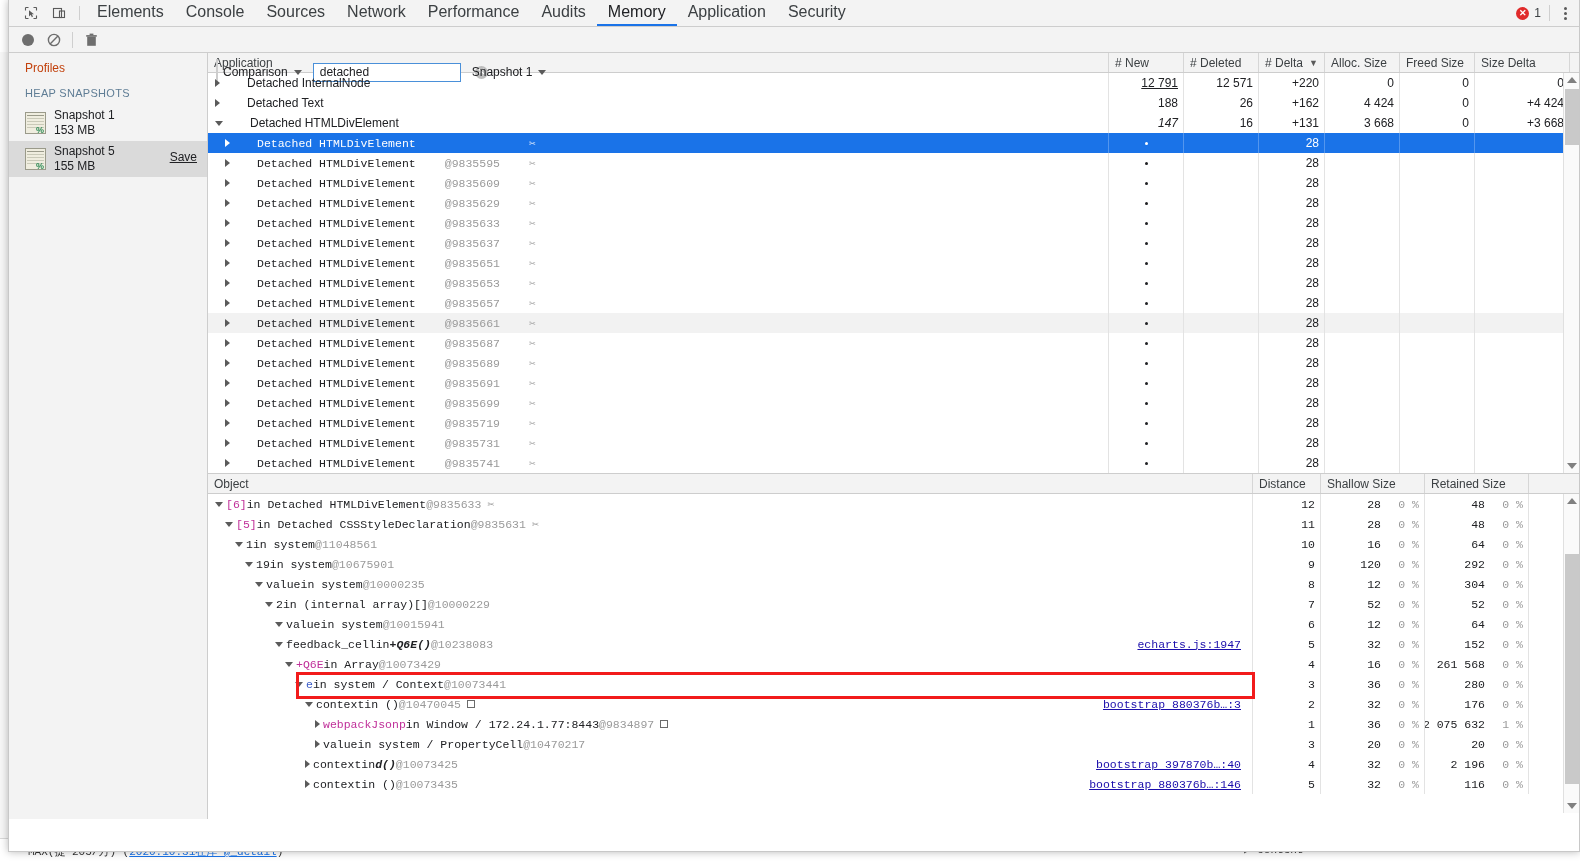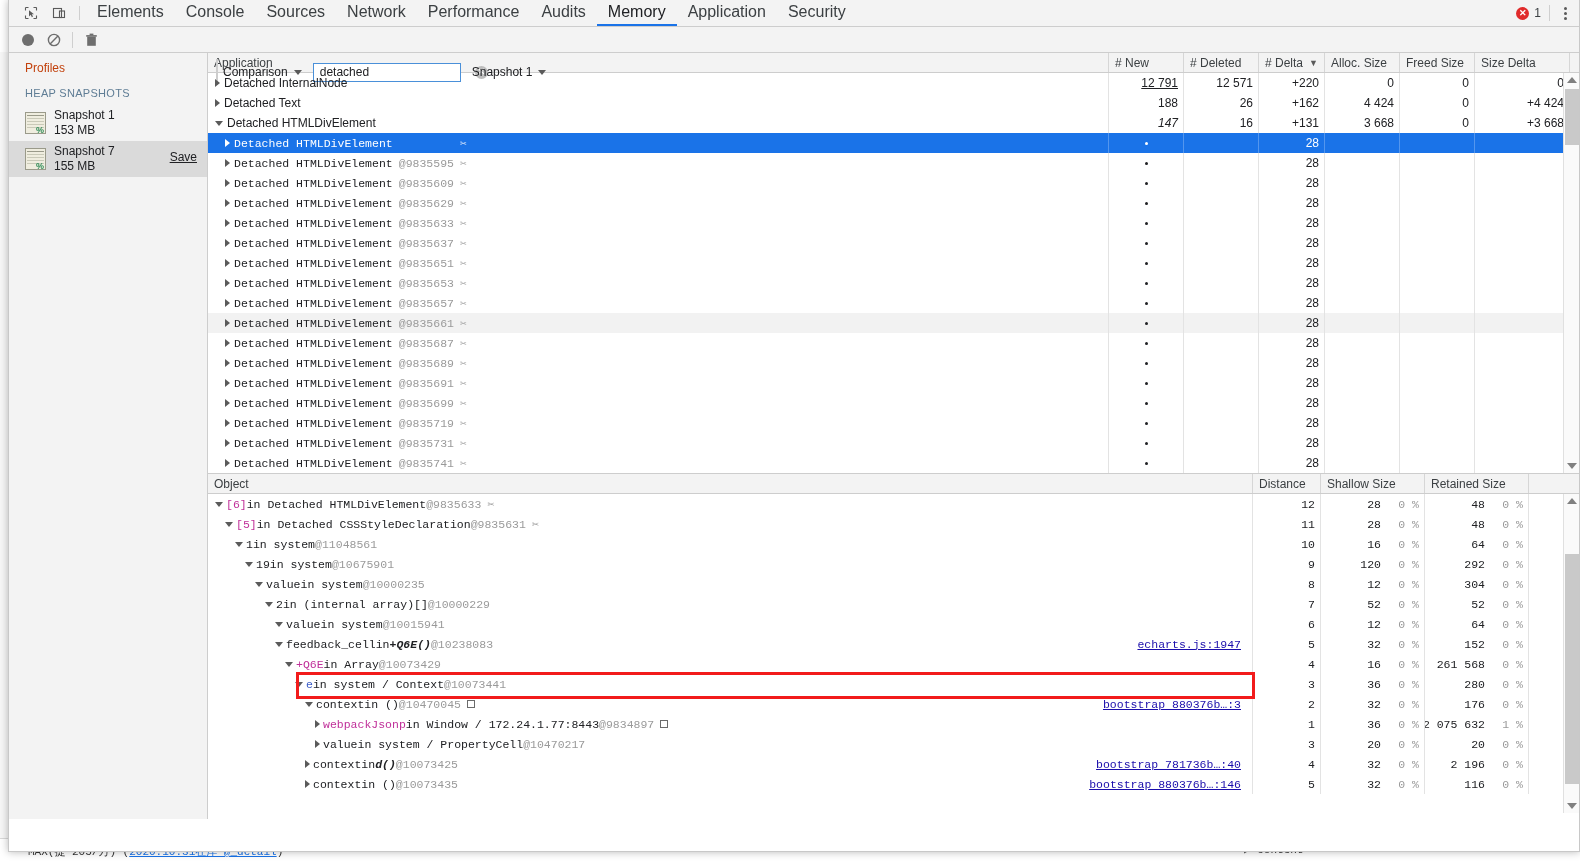--- a/index.html
+++ b/index.html
@@ -191,21 +191,21 @@
   .grid-rows { height: 400px; overflow: hidden; position: relative; }
   .grow { display:flex; height: 20px; font-size: 12px; color:#202124; }
   .grow.alt { background: #f2f2f2; }
   .grow.sel { background: #1a73e8; color:#fff; }
   .grow .cell {
     display:flex; align-items:center; border-right: 1px solid #e3e3e3;
     padding: 0 5px; white-space: nowrap; overflow:hidden;
   }
   .grow.sel .cell { border-right-color: rgba(255,255,255,.25); }
   .cell.num { justify-content: flex-end; }
-  .ctor-cell { font-family: "Liberation Sans", sans-serif; }
+  .ctor-cell { font-family: "Liberation Sans", sans-serif; gap: 23px; }
   .ctor-cell.child { font-family: "Liberation Mono", monospace; font-size: 11.5px; }
   .tri {
     display:inline-block; width: 0; height: 0; margin-right: 4px; flex:0 0 auto;
     border-top: 4px solid transparent; border-bottom: 4px solid transparent;
     border-left: 5px solid #5a5a5a;
   }
   .tri.open {
     border-left: 4px solid transparent; border-right: 4px solid transparent;
     border-top: 5px solid #5a5a5a; border-bottom: none; margin-bottom: -1px;
   }
@@ -421,21 +421,21 @@
           <div class="snap-icon"></div>
           <div class="snap-meta">
             <span class="snap-name">Snapshot 1</span>
             <span class="snap-size">153 MB</span>
           </div>
         </div>
 
         <div class="snap-item selected">
           <div class="snap-icon"></div>
           <div class="snap-meta">
-            <span class="snap-name">Snapshot 7</span>
+            <span class="snap-name">Snapshot 5</span>
             <span class="snap-size">155 MB</span>
           </div>
           <span class="snap-save">Save</span>
         </div>
       </div>
 
       <div class="main">
 
         <div class="grid-head">
           <div class="gh c-constructor">
@@ -1029,21 +1029,21 @@
                   <span class="pct">0 %</span>
                 </div>
               </div>
               <div class="rrow">
                 <div class="cell obj" style="flex: 0 0 1045px; padding-left: 97px;">
                   <span class="rtri"></span>
                   <span>context</span>
                   <span> in </span>
                   <span class="tok-italic">d() </span>
                   <span class="tok-grey">@10073425</span>
-                  <span class="ret-link">bootstrap 781736b…:40</span>
+                  <span class="ret-link">bootstrap 397870b…:40</span>
                 </div>
                 <div class="cell num" style="flex: 0 0 68px;">4</div>
                 <div class="cell num" style="flex: 0 0 104px;">
                   <span>32</span>
                   <span class="pct">0 %</span>
                 </div>
                 <div class="cell num" style="flex: 0 0 104px;">
                   <span>2 196</span>
                   <span class="pct">0 %</span>
                 </div>

